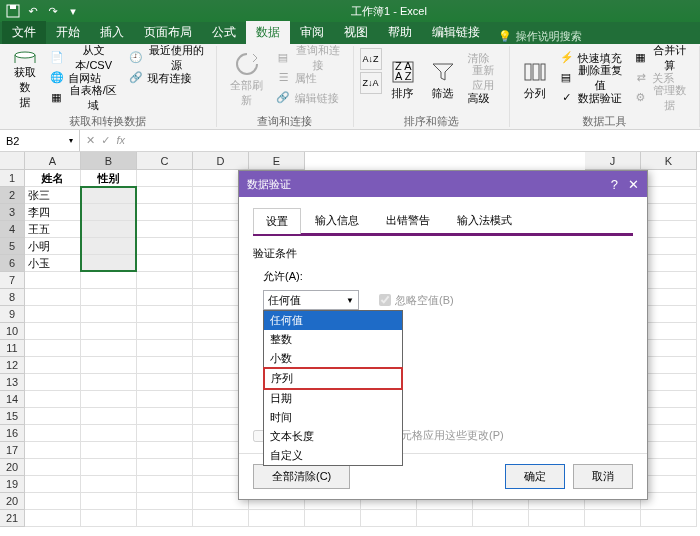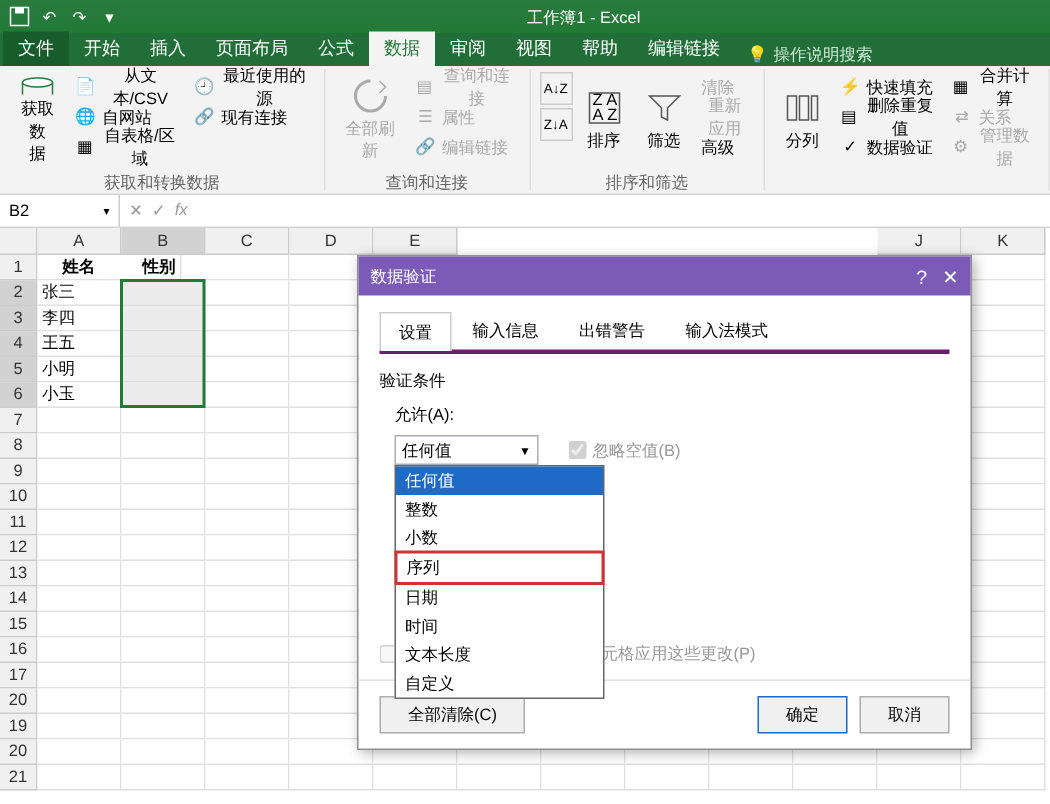--- a/index.html
+++ b/index.html
@@ -230,20 +230,21 @@
         <div class="rbtn rbtn-sm disabled">
             <span class="ico">⇄</span>
             <span>关系</span>
           </div>
         <div class="rbtn rbtn-sm disabled">
             <span class="ico">⚙</span>
             <span>管理数据</span>
           </div>
       </div>
     </div>
+    <div class="label">数据工具</div>
   </div>
 </div>
 
 <div class="formula-bar">
   <div class="name-box">
       <span>B2</span>
       <span style="font-size:8px">▾</span>
     </div>
   <div class="fb-btns">
     <span>✕</span>
@@ -283,21 +284,21 @@
           <div class="rh">15</div>
           <div class="rh">16</div>
           <div class="rh">17</div>
           <div class="rh">20</div>
           <div class="rh">19</div>
           <div class="rh">20</div>
           <div class="rh">21</div>
         </div>
       <div class="cells" id="cells" style="width:700px;height:380px">
           <div class="cell hdr" style="left: 0px; top: 0px;">姓名</div>
-          <div class="cell hdr" style="left: 40px; top: 0px; text-align: right;">性别</div>
+          <div class="cell hdr" style="left: 56px; top: 0px;">性别</div>
           <div class="cell" style="left: 112px; top: 0px;"></div>
           <div class="cell" style="left: 168px; top: 0px;"></div>
           <div class="cell" style="left: 224px; top: 0px;"></div>
           <div class="cell" style="left: 280px; top: 0px;"></div>
           <div class="cell" style="left: 336px; top: 0px;"></div>
           <div class="cell" style="left: 392px; top: 0px;"></div>
           <div class="cell" style="left: 448px; top: 0px;"></div>
           <div class="cell" style="left: 504px; top: 0px;"></div>
           <div class="cell" style="left: 560px; top: 0px;"></div>
           <div class="cell" style="left: 616px; top: 0px;"></div>

